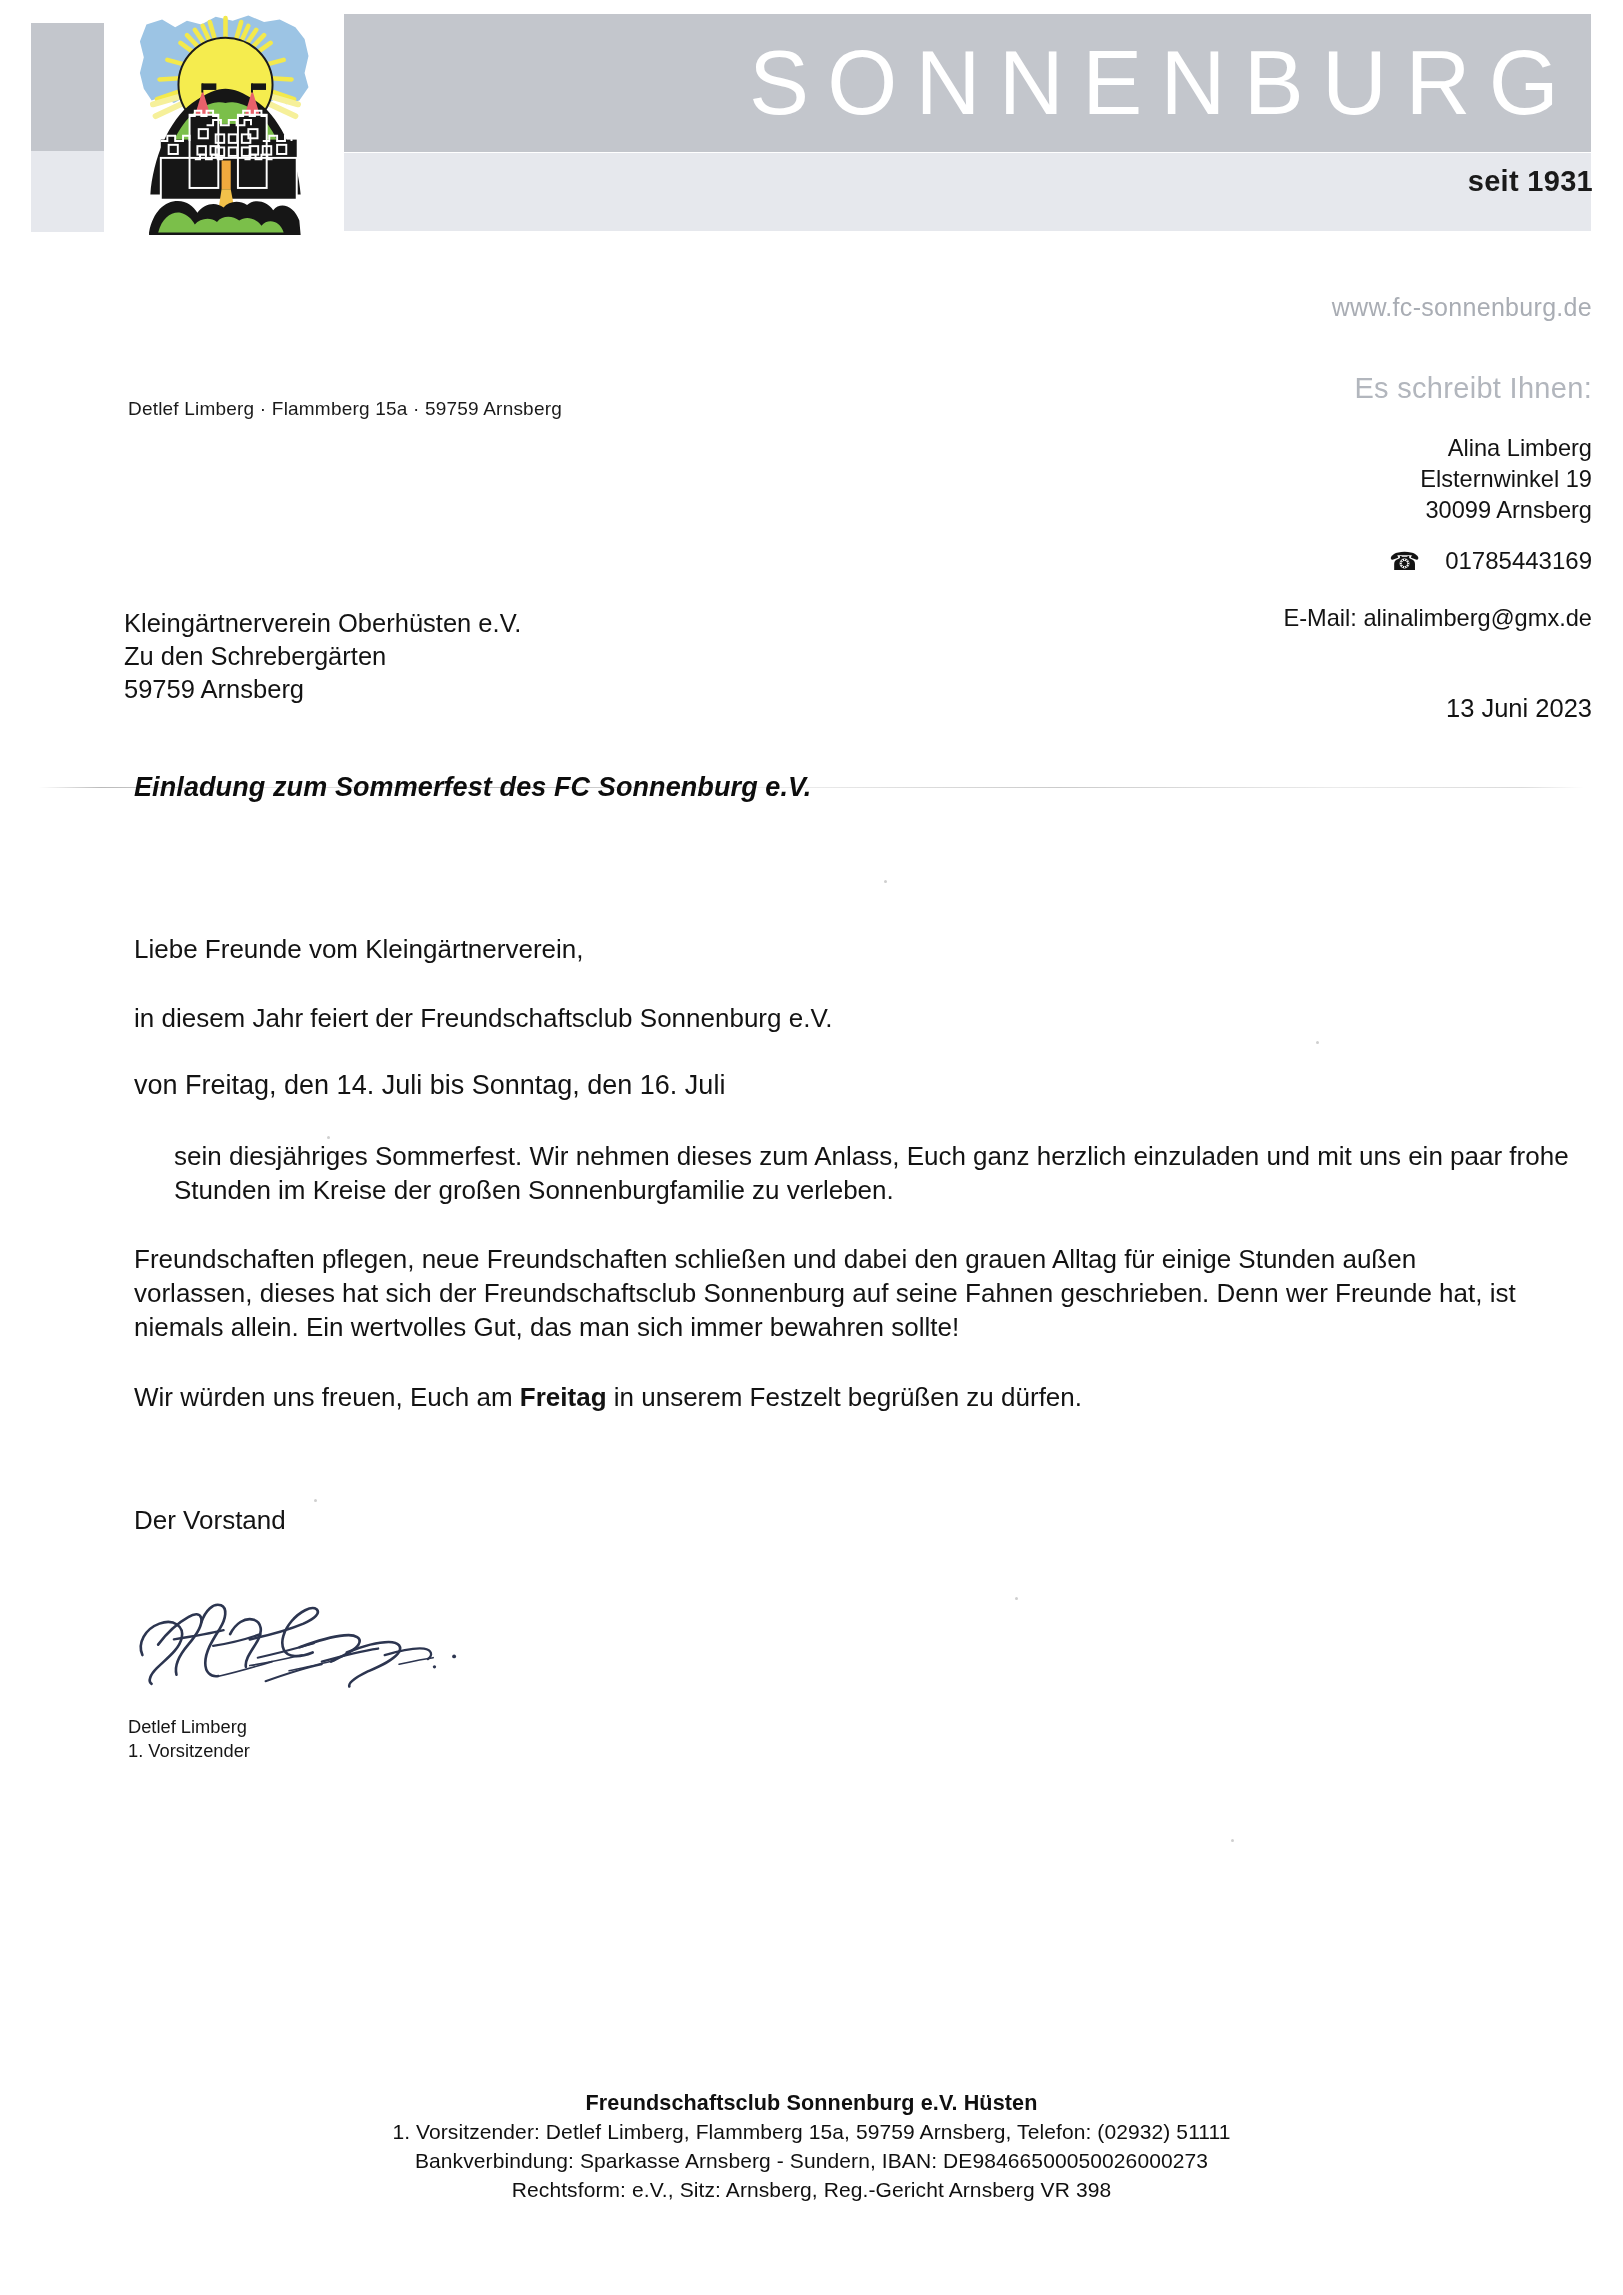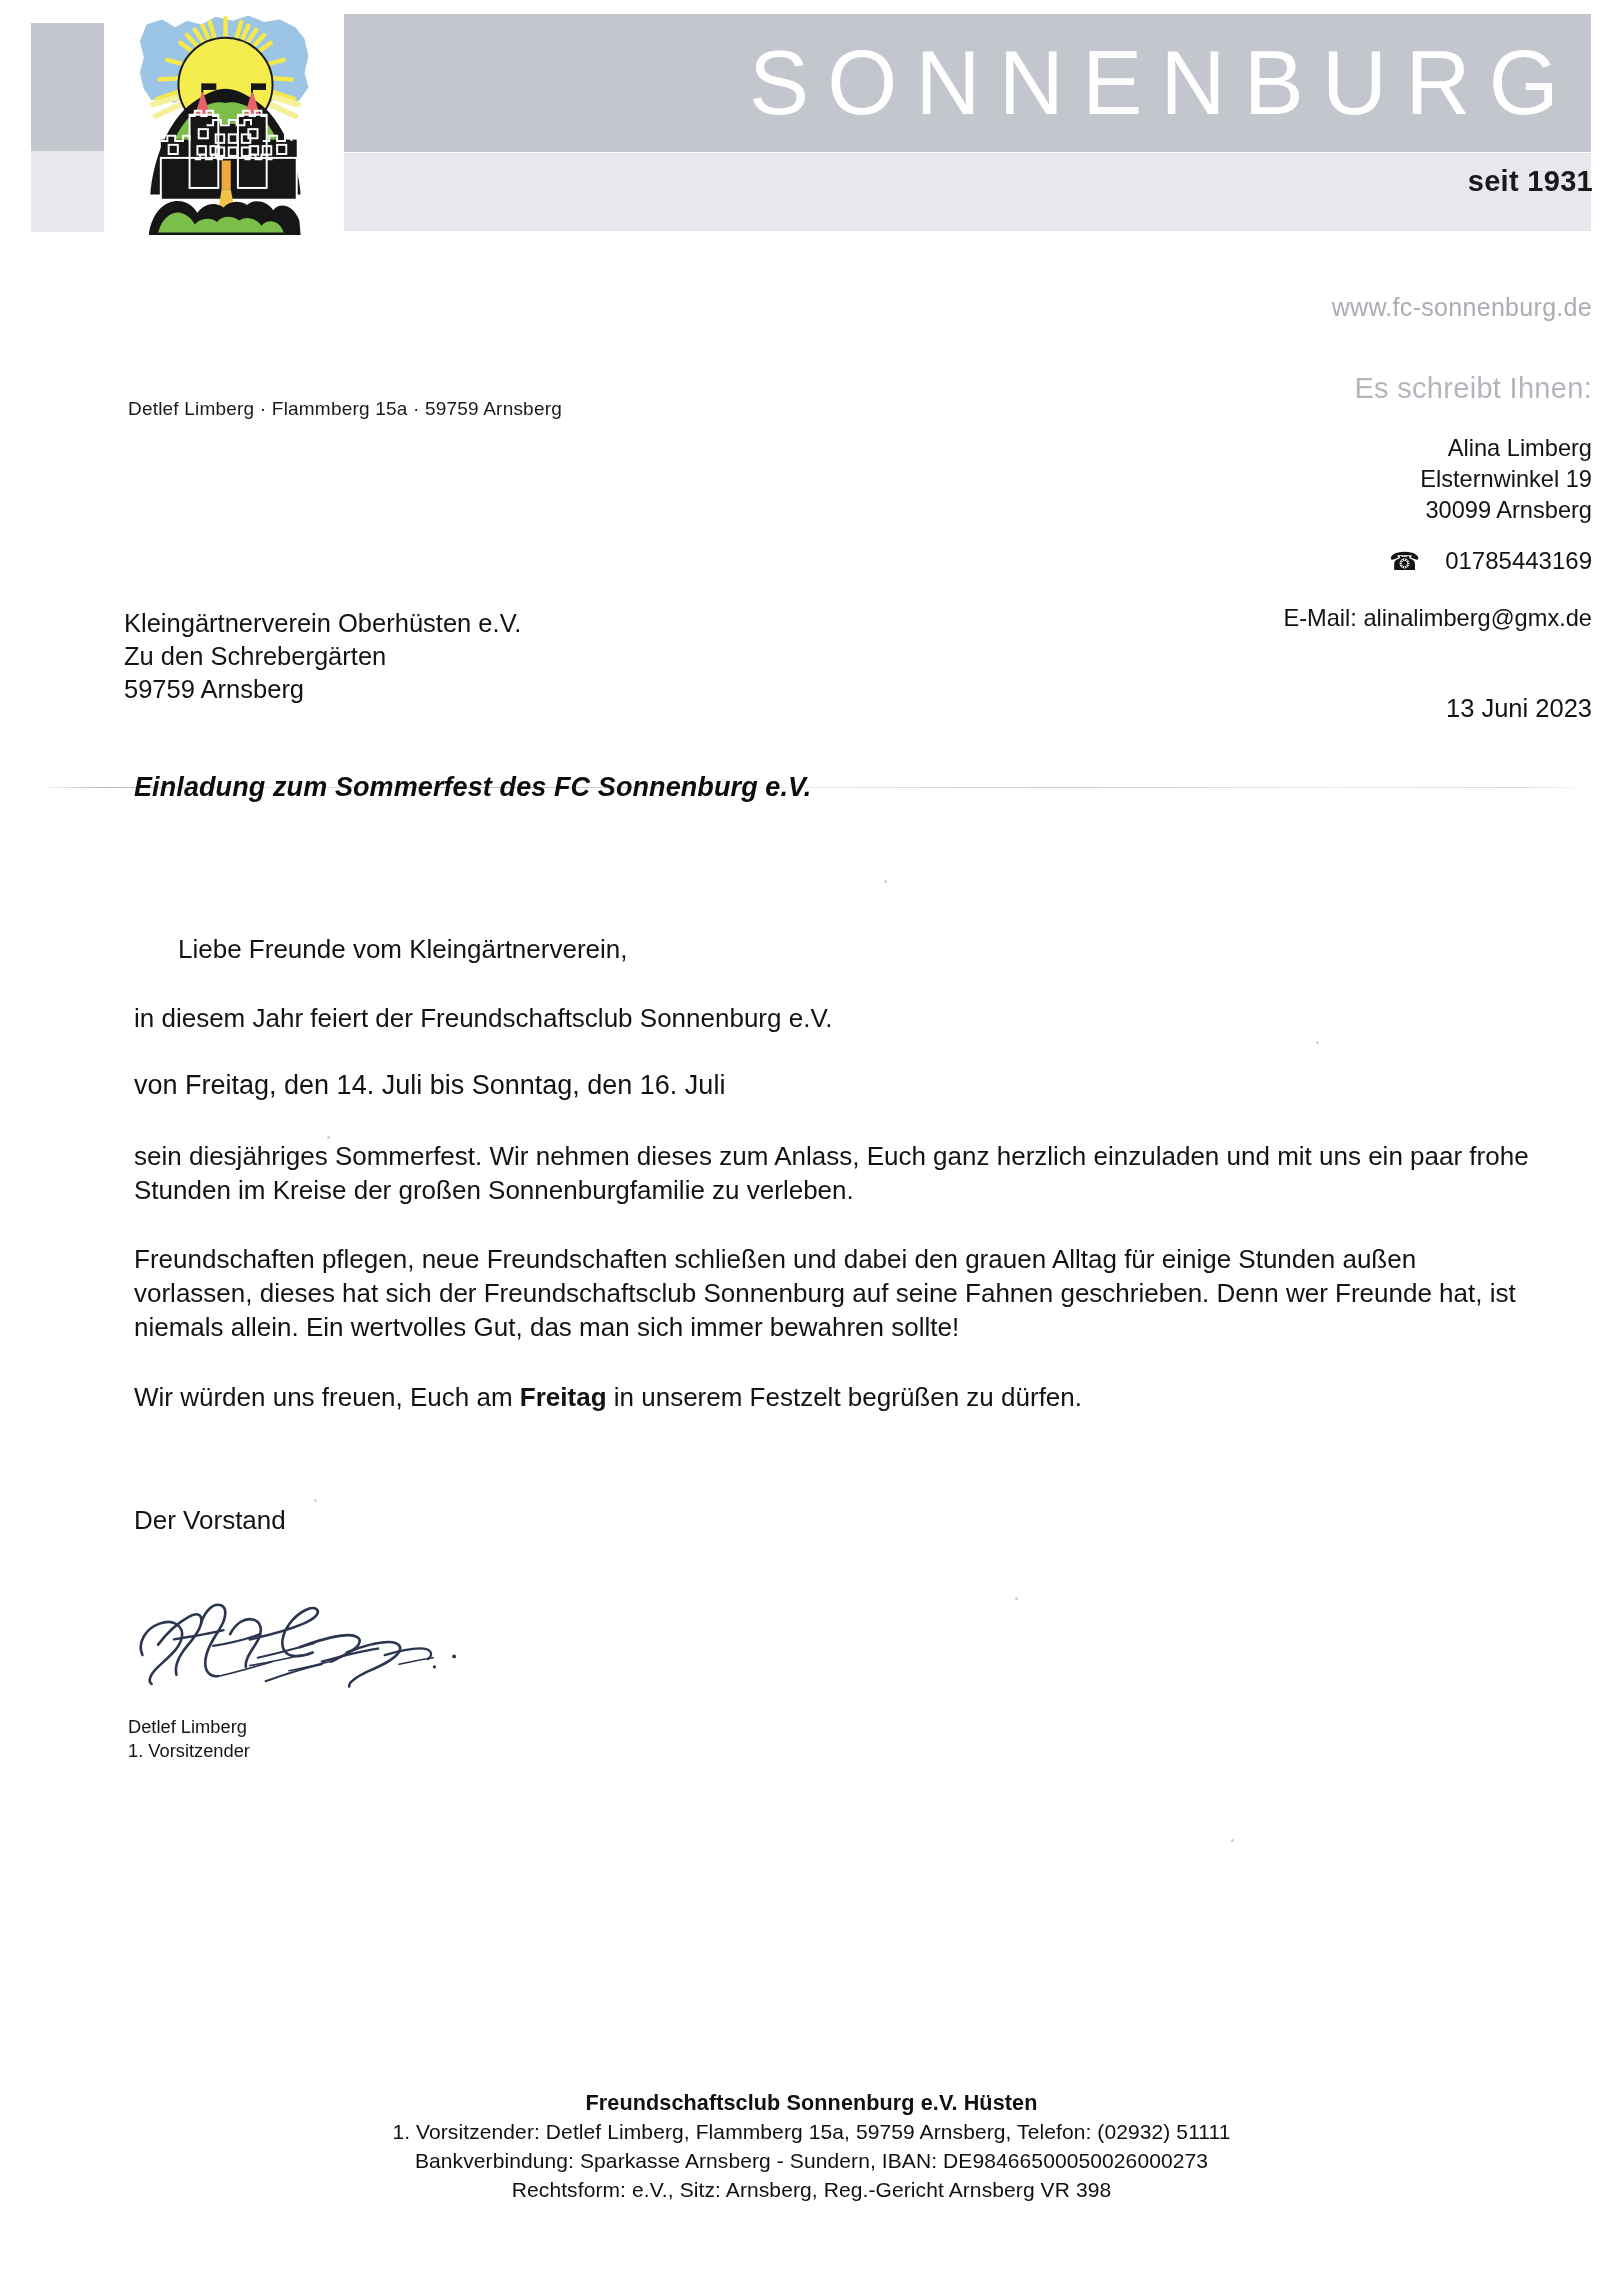--- a/index.html
+++ b/index.html
@@ -178,24 +178,24 @@
     font-style: italic;
   }
   .body-p {
     position: absolute;
     left: 134px;
     width: 1407px;
     font-size: 26px;
     line-height: 34px;
     color: #131313;
   }
-  #p-greeting  { top: 932px; margin-left: 44px; }
+  #p-greeting  { top: 932px; }
   #p-intro     { top: 1001px; }
   #p-dates     { top: 1068px; font-weight: 400; font-size: 27px; }
-  #p-main      { top: 1139px; }
+  #p-main      { top: 1139px; margin-left: 40px; }
   #p-friend    { top: 1242px; }
   #p-closing   { top: 1380px; }
   #board-label { top: 1503px; }
 
   .b { font-weight: 700; }
 
   
   #signature {
     position: absolute;
     left: 128px;

